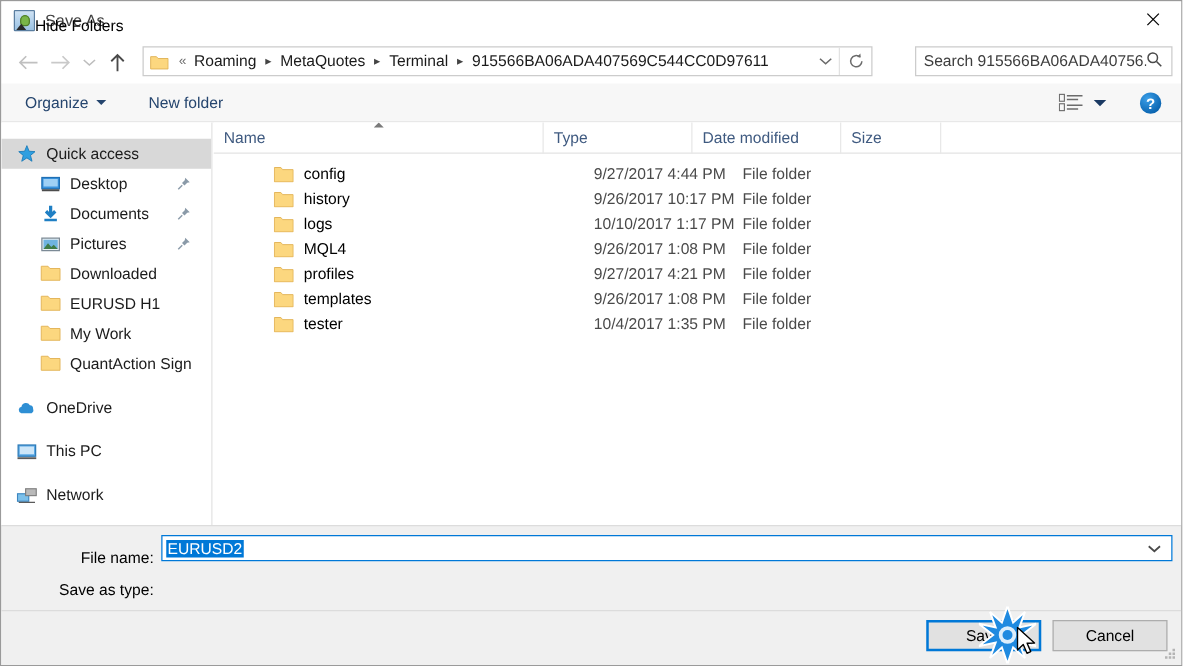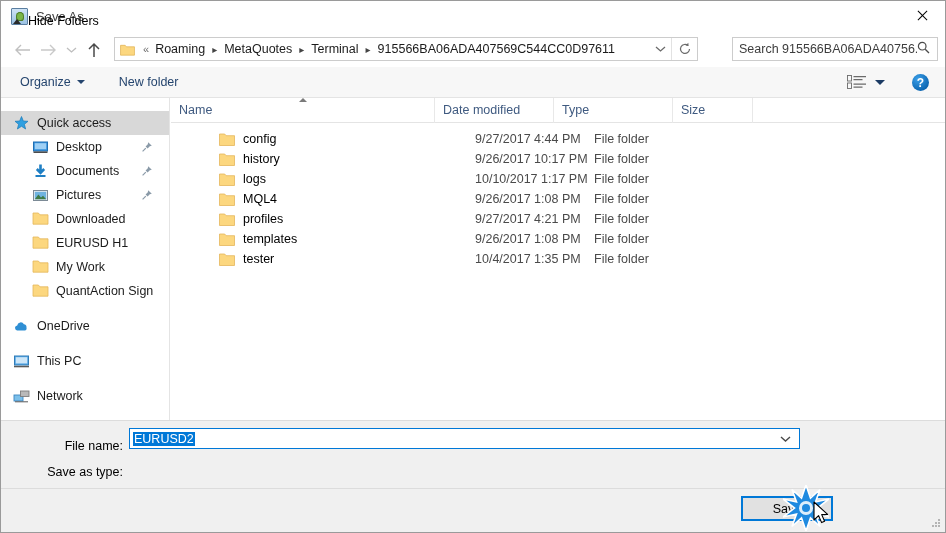--- a/index.html
+++ b/index.html
@@ -216,21 +216,21 @@
   #lbl-filename {
     position: absolute; left: 0; top: 18px; width: 122px;
     text-align: right; font-size: 12.5px; color: #000;
   }
   #lbl-savetype {
     position: absolute; left: 0; top: 44px; width: 122px;
     text-align: right; font-size: 12.5px; color: #000;
   }
   #filename-combo {
     position: absolute; left: 128px; top: 427px;
-    width: 671px; height: 21px;
+    width: 809px; height: 21px;
     background: #fff; border: 1px solid #0078d7;
     display: flex; align-items: center;
   }
   #filename-value {
     margin-left: 3px; font-size: 12.5px;
     background: #0078d7; color: #ffffff; padding: 0 1px;
   }
   #savetype-combo {
     position: absolute; left: 128px; top: 453px;
     width: 809px; height: 21px;
@@ -513,24 +513,24 @@
       </div>
     </div>
 
     <div id="filelist">
       <div id="col-header">
         <div class="col" style="width:264px">
           <span>Name</span>
           <span id="sort-caret"></span>
         </div>
         <div class="col" style="width:119px">
+          <span>Type</span>
+        </div>
+        <div class="col" style="width:119px">
           <span>Date modified</span>
-        </div>
-        <div class="col" style="width:119px">
-          <span>Type</span>
         </div>
         <div class="col" style="width:80px">
           <span>Size</span>
         </div>
       </div>
 
       <div style="padding-top:6px">
 
         <div class="row">
           <div class="row-name">
@@ -638,20 +638,23 @@
   <div id="footer"></div>
 
   <div id="hide-folders">
     <span id="hide-caret"></span>
     <span>Hide Folders</span>
   </div>
 
   <div class="dlgbtn" id="save-btn">
     <span>Save</span>
   </div>
+  <div class="dlgbtn" id="cancel-btn">
+    <span>Cancel</span>
+  </div>
 
   <svg id="resize-grip" viewBox="0 0 13 13">
     <g fill="#b4b4b4">
       <rect x="9" y="3" width="2" height="2"></rect>
       <rect x="6" y="6" width="2" height="2"></rect>
         <rect x="9" y="6" width="2" height="2"></rect>
       <rect x="3" y="9" width="2" height="2"></rect>
         <rect x="6" y="9" width="2" height="2"></rect>
         <rect x="9" y="9" width="2" height="2"></rect>
     </g>

